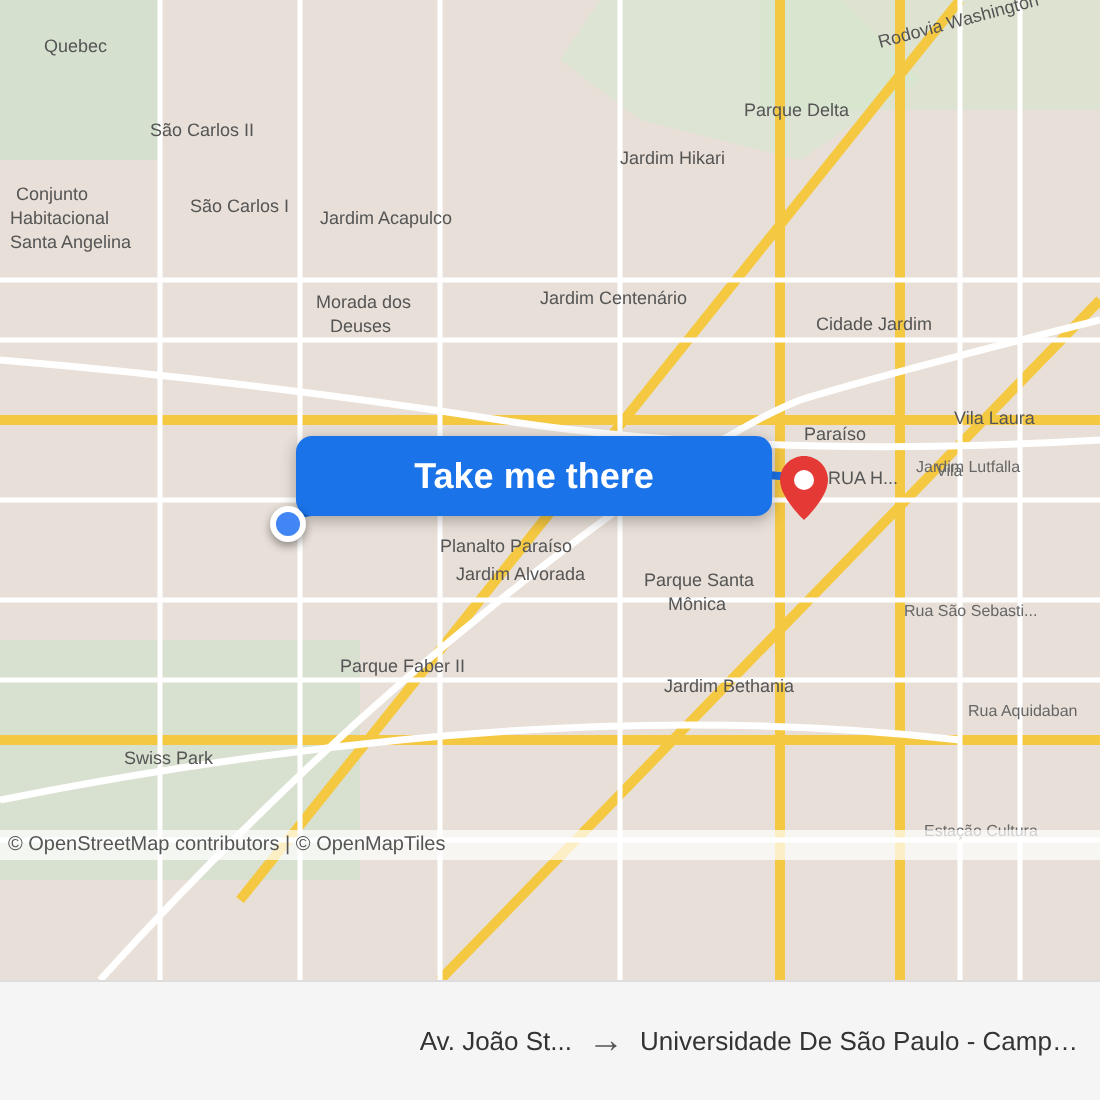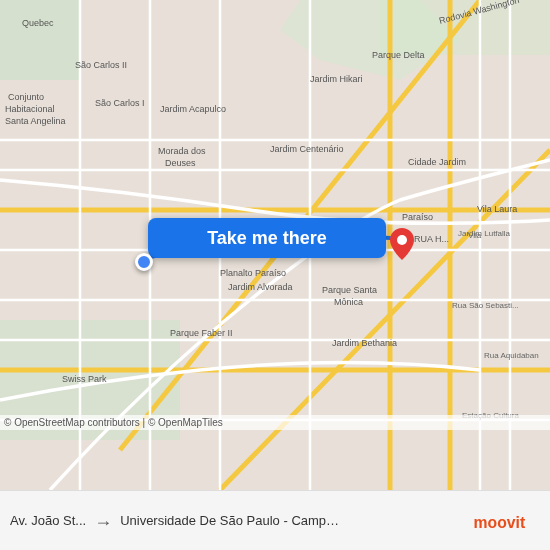--- a/index.html
+++ b/index.html
@@ -99,20 +99,21 @@
       border-top: 1px solid #ddd;
       position: relative;
       z-index: 20;
     }
 
     .route-info {
       display: flex;
       align-items: center;
       flex: 1;
       overflow: hidden;
+      justify-content: flex-end;
     }
 
     .route-from {
       font-size: 13px;
       color: #333;
       font-weight: 500;
       white-space: nowrap;
       overflow: hidden;
       text-overflow: ellipsis;
       max-width: 170px;
@@ -251,20 +252,13 @@
 
   <div id="attribution">© OpenStreetMap contributors | © OpenMapTiles</div>
 </div>
 
 <div id="bottom-bar">
   <div class="route-info">
     <span class="route-from">Av. João St...</span>
     <span class="route-arrow">→</span>
     <span class="route-to">Universidade De São Paulo - Campus...</span>
   </div>
-  <div class="moovit-logo">
-    <svg viewBox="0 0 80 36" xmlns="http://www.w3.org/2000/svg">
-      <rect width="80" height="36" rx="6" fill="#f5f5f5"></rect>
-
-      <text x="4" y="26" font-family="Arial" font-weight="bold" font-size="18" fill="#e84d1c">moovit</text>
-    </svg>
-  </div>
 </div>
 
 </body></html>

